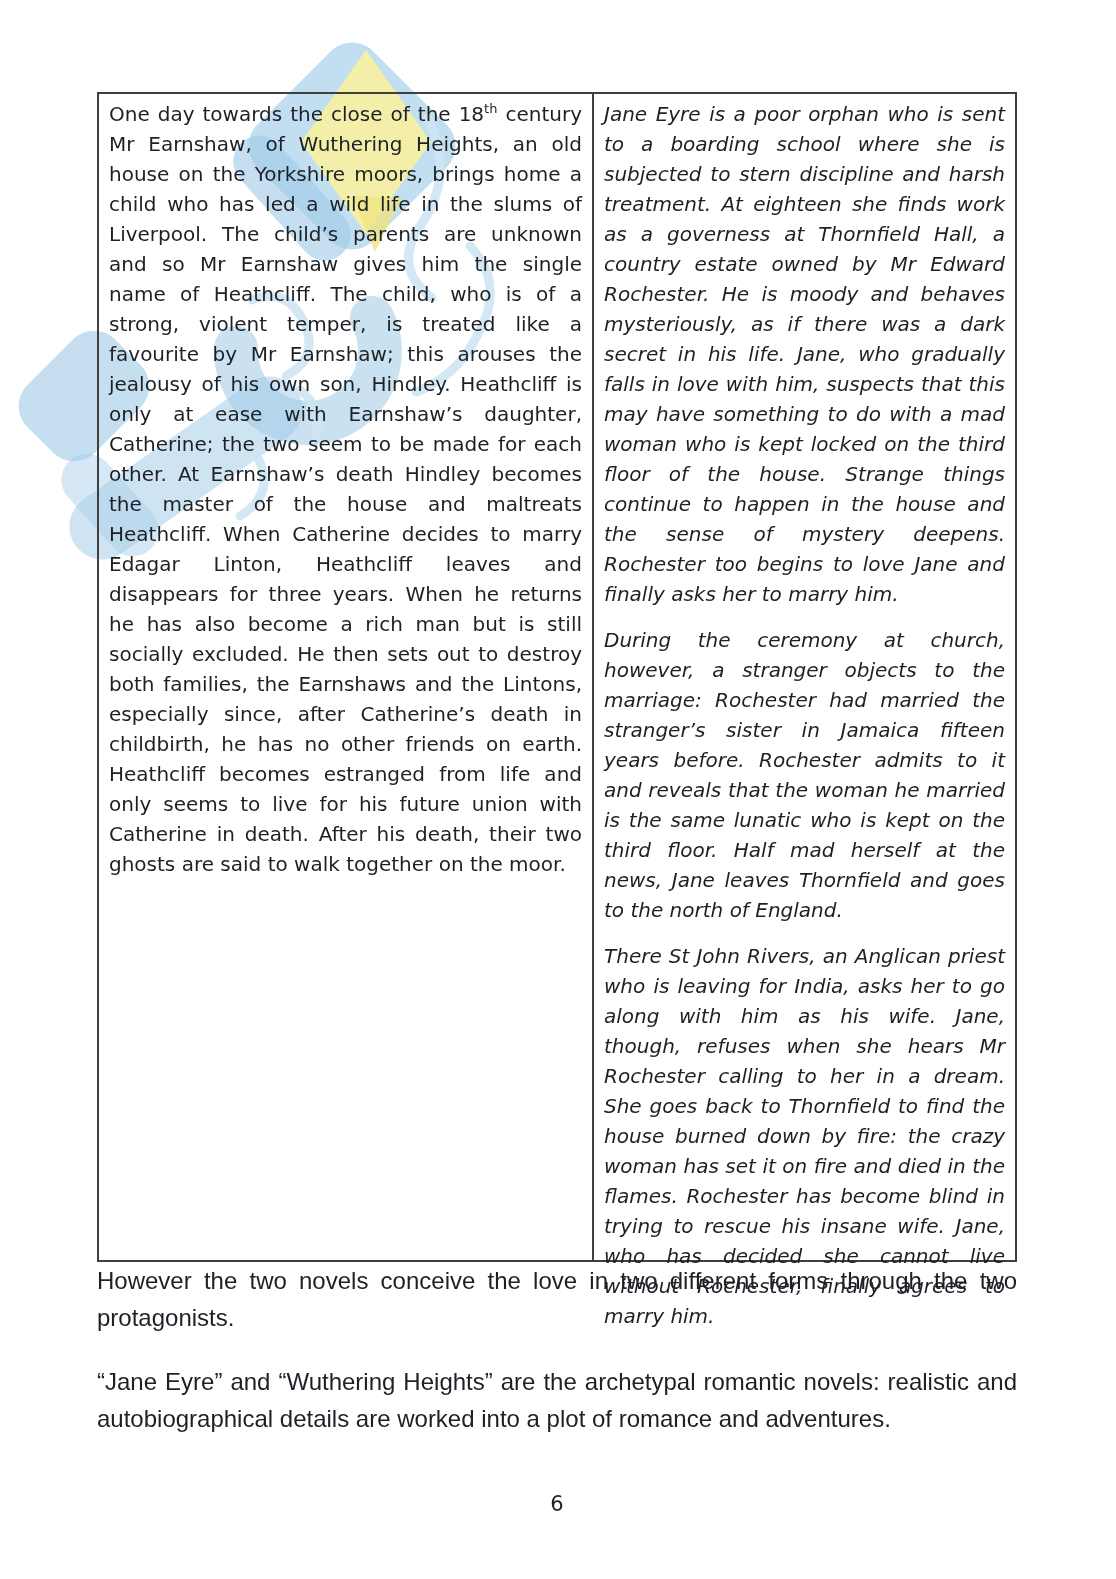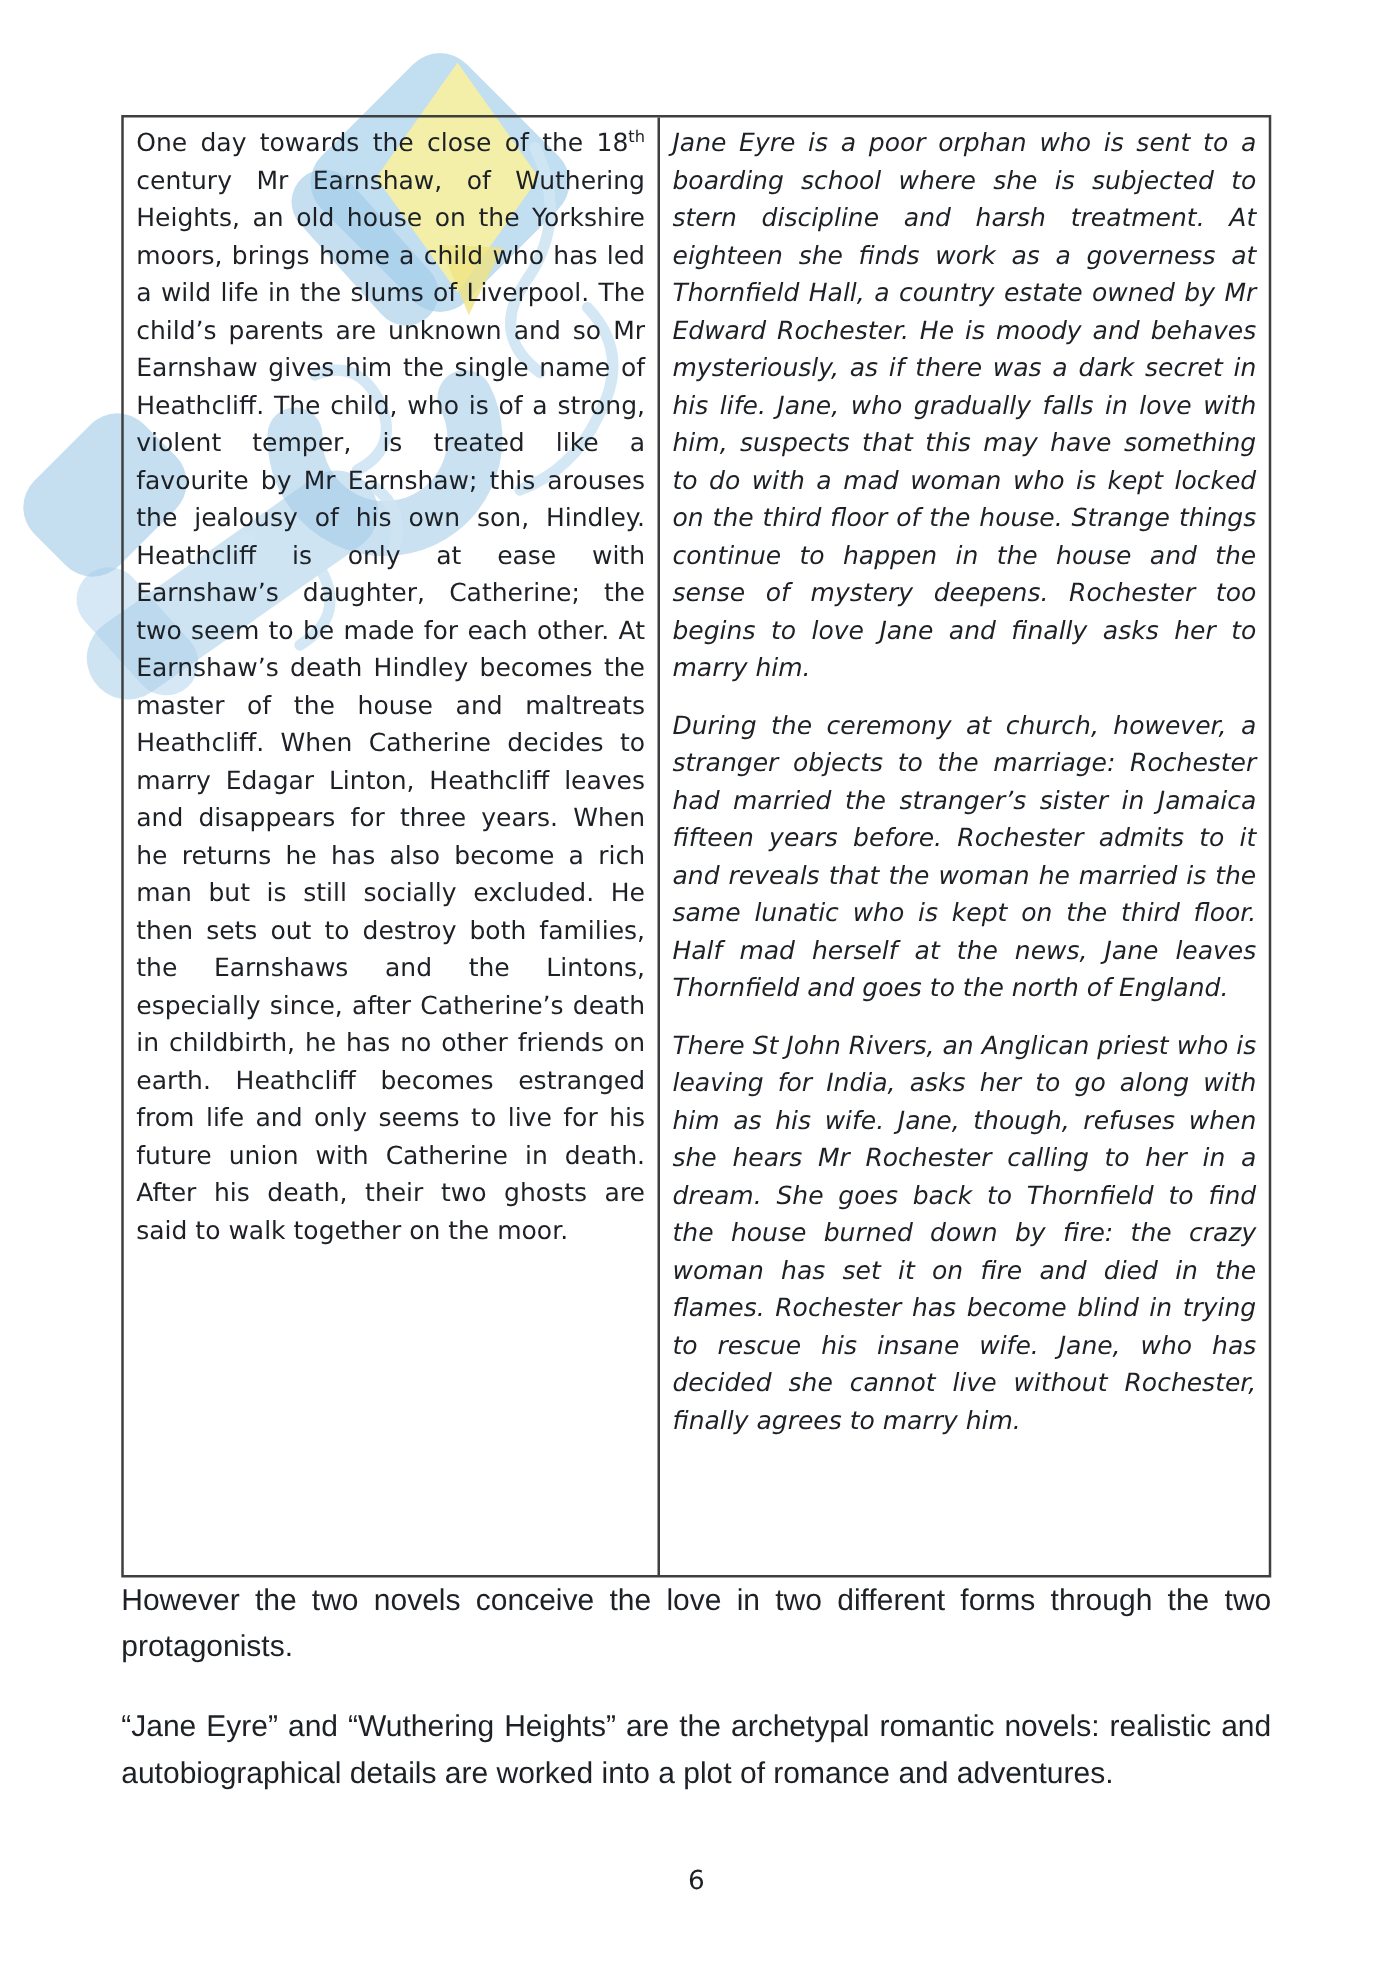--- a/index.html
+++ b/index.html
@@ -33,21 +33,21 @@
     box-sizing: border-box;
     padding: 5px 10px 8px 10px;
     font-size: 20px;
     line-height: 30px;
     text-align: justify;
     hyphens: none;
   }
   .cell p { margin: 0 0 16px 0; }
   .cell p:last-child { margin-bottom: 0; }
   .cell-left {
-    width: 429px;
+    width: 495px;
     border-right: 2px solid #3f3f3f;
   }
   .cell-right { flex: 1; font-style: italic; }
   sup.ord {
     font-size: 13px;
     line-height: 0;
     vertical-align: super;
   }
   .below-table {
     position: absolute;

